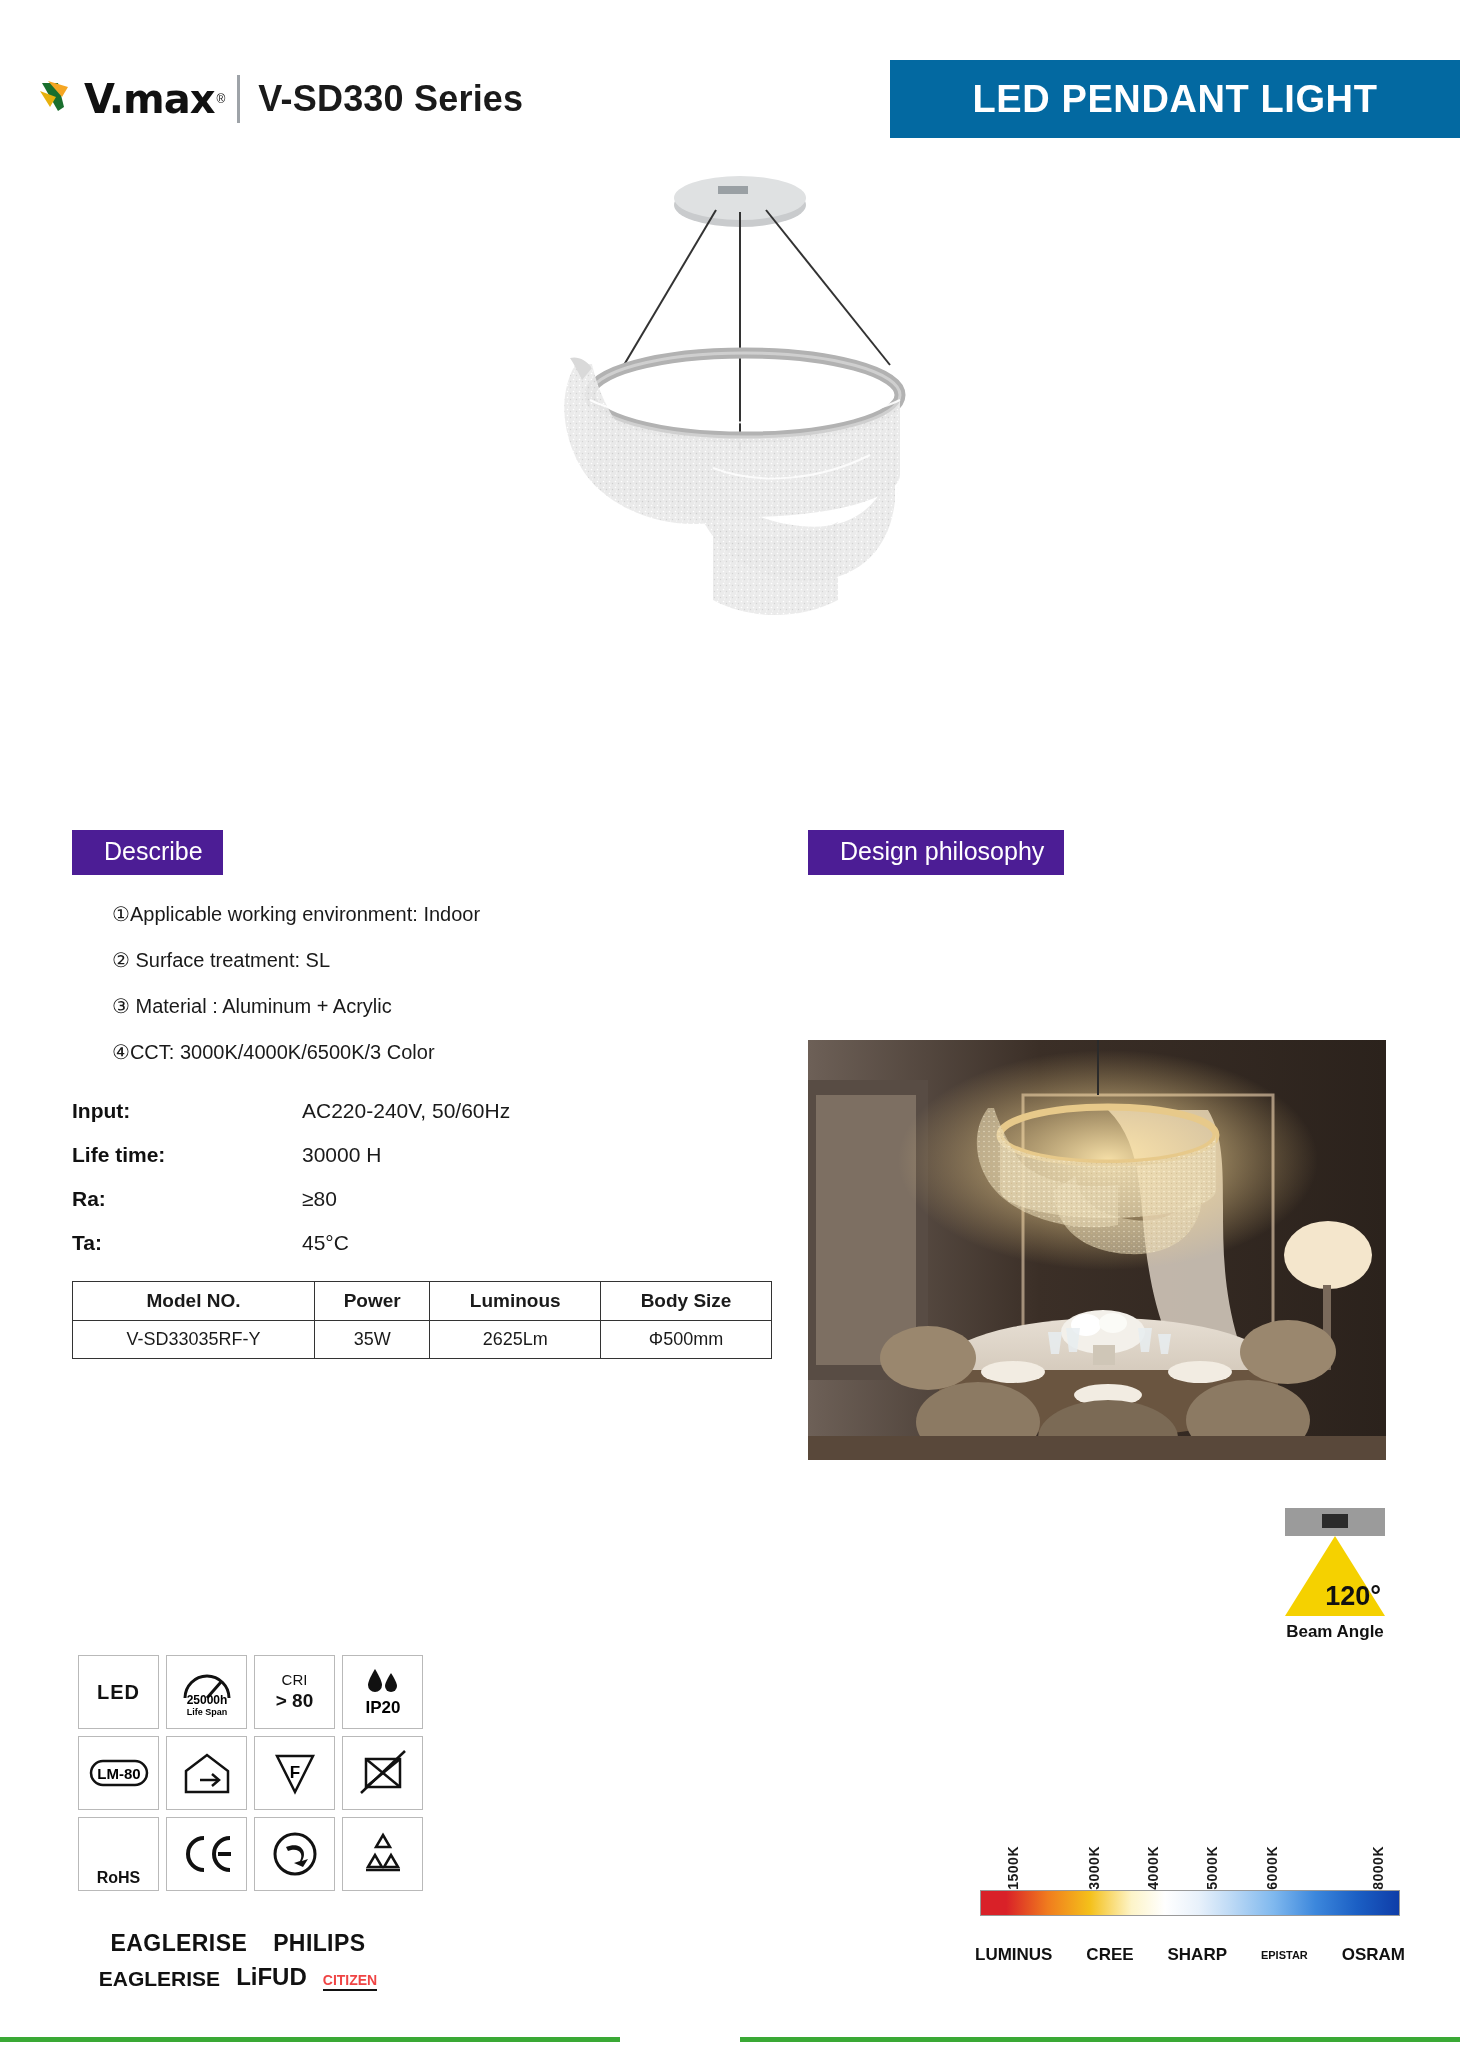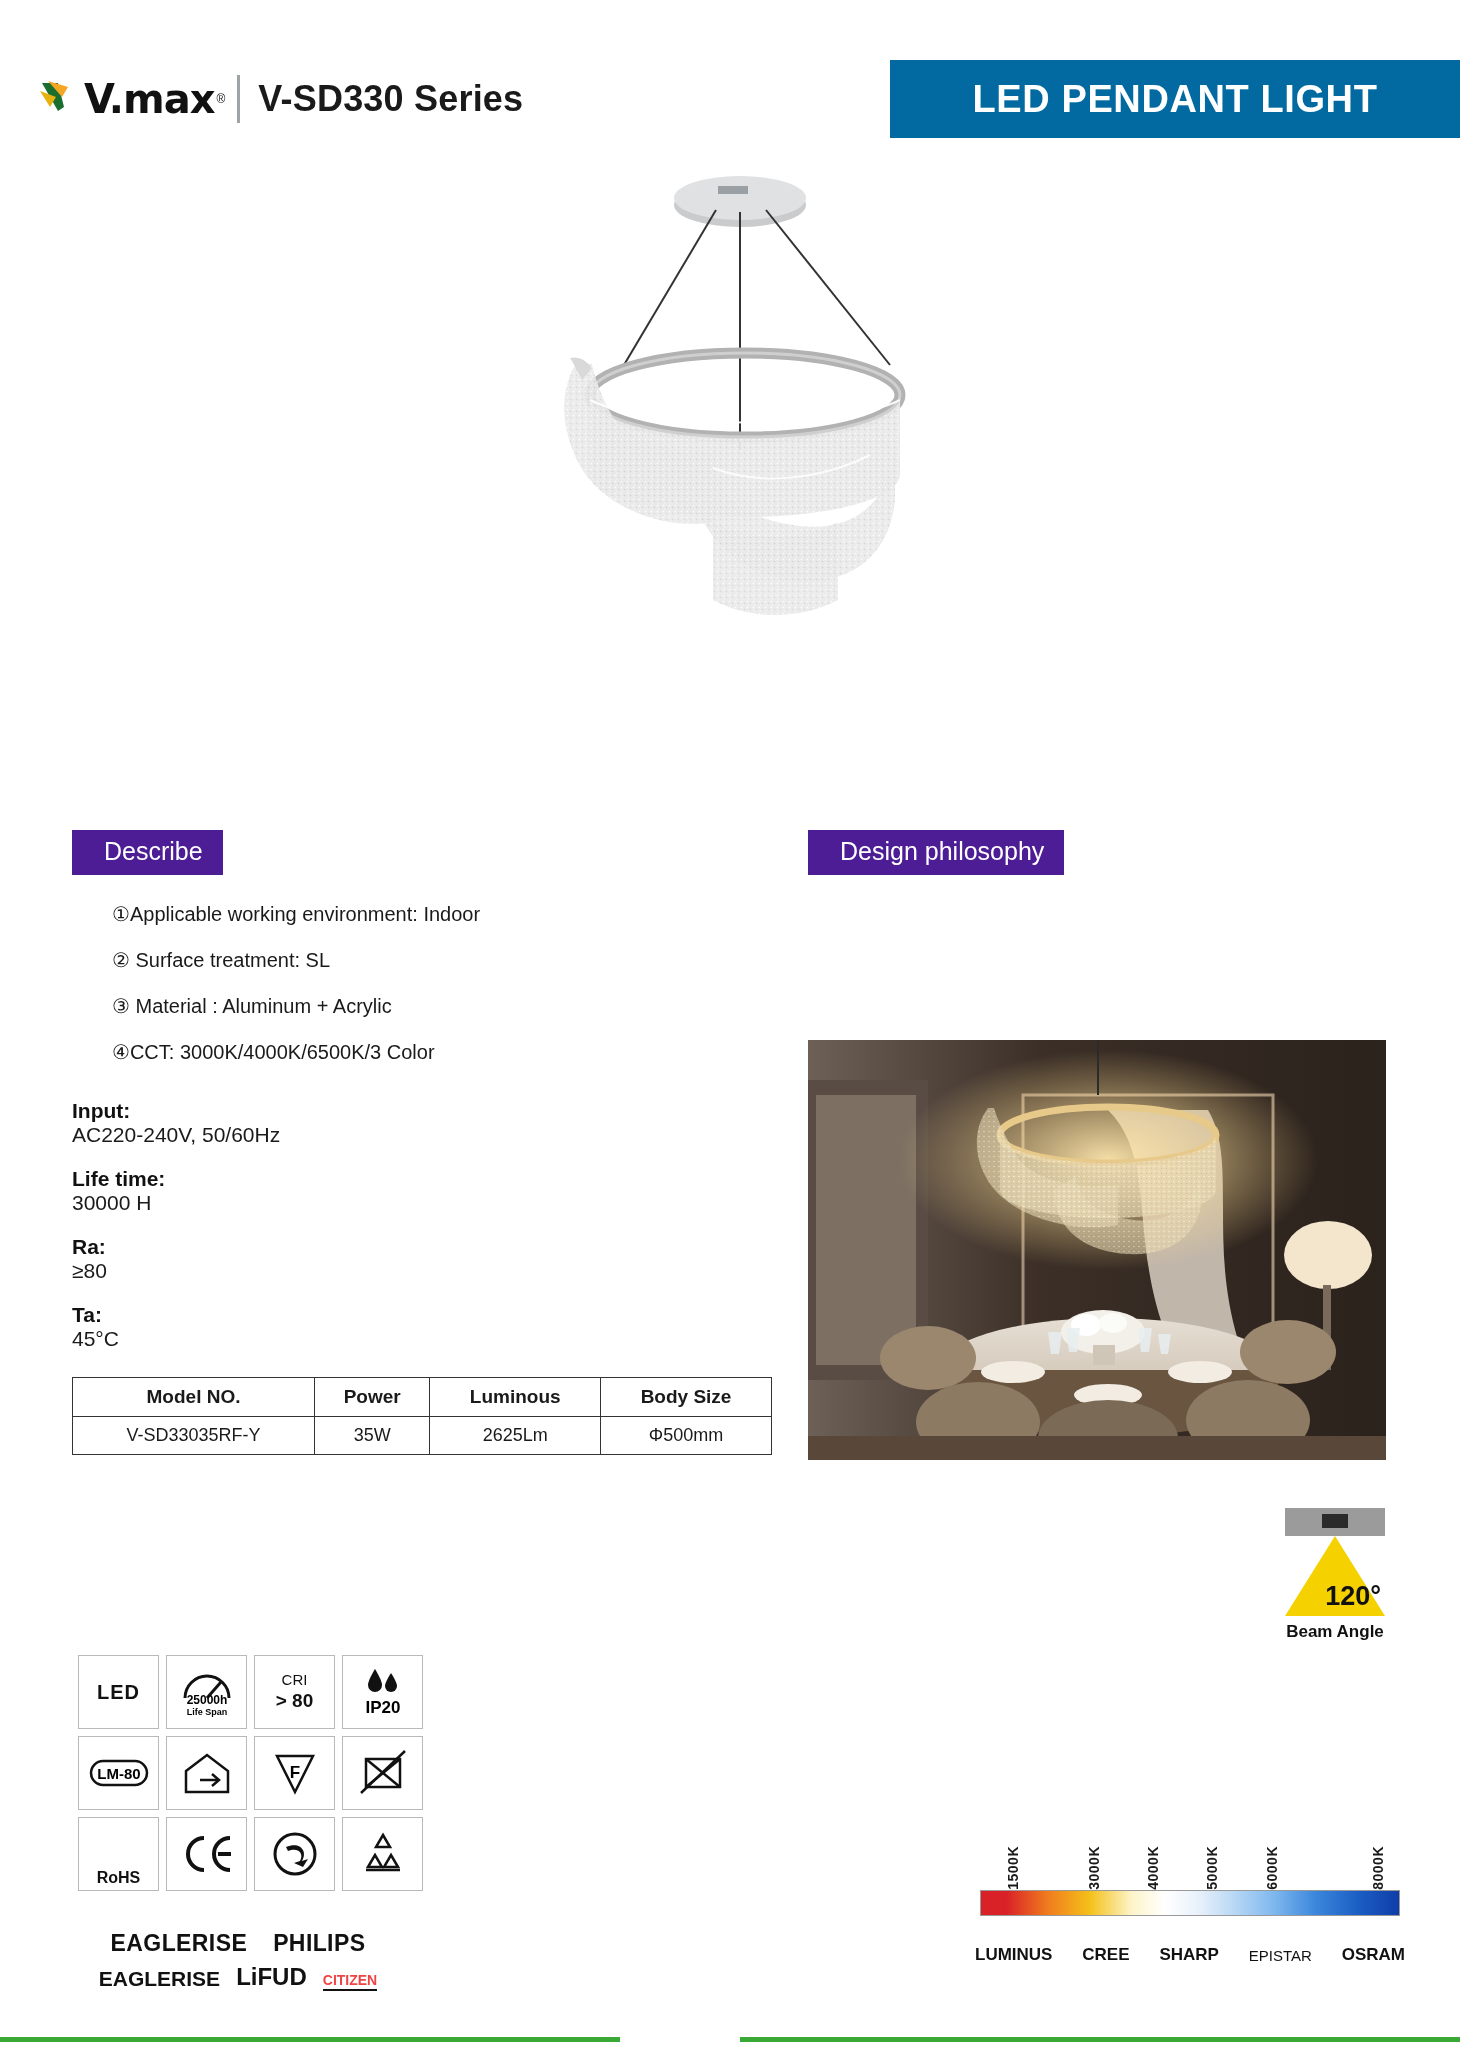--- a/index.html
+++ b/index.html
@@ -62,21 +62,21 @@
   .describe-block { position:absolute; top:830px; left:72px; width:650px; }
   .philosophy-block { position:absolute; top:830px; left:808px; width:580px; }
 
   .desc-list { margin-top:26px; }
   .desc-list li {
     list-style:none; font-size:20px; color:#1a1a1a; margin-bottom:20px;
     line-height:1.3;
   }
 
   .spec-table { margin-top:34px; }
-  .spec-row { display:flex; margin-bottom:20px;flex-direction:column; }
+  .spec-row { display:flex; margin-bottom:20px; }
   .spec-label { width:230px; font-size:21px; font-weight:bold; color:#111; }
   .spec-value { font-size:21px; color:#1a1a1a; }
 
   table.models {
     margin-top:26px; border-collapse:collapse; width:700px;
     font-size:18px;
   }
   table.models th, table.models td {
     border:1px solid #333; padding:8px 6px; text-align:center;
   }
@@ -156,21 +156,21 @@
       #e8f1fb 52%, #bcd9f5 60%,
       #7fb8ee 70%, #3c87dc 80%,
       #1b5fc4 90%, #0f3da8 100%);
     border:1px solid #999;
   }
   .chips {
     position:absolute; top:1905px; left:975px; width:430px;
     display:flex; align-items:center; gap:2px; justify-content:space-between;margin-top:40px;
   }
   .chip { font-size:17px; font-weight:bold; color:#111; white-space:nowrap; }
-  .chip.small { font-size:15px; font-weight:normal; }
+  .chip.small { font-size:11px; font-weight:bold; }
 
   
   .footer-green-left {
     position:absolute; bottom:24px; left:0; width:620px; height:5px; background:#3aa935;
   }
   .footer-green-right {
     position:absolute; bottom:24px; left:740px; width:720px; height:5px; background:#3aa935;
   }
   .top-white { position:absolute; top:0; left:0; width:1460px; height:60px; background:#fff; }
 </style>

